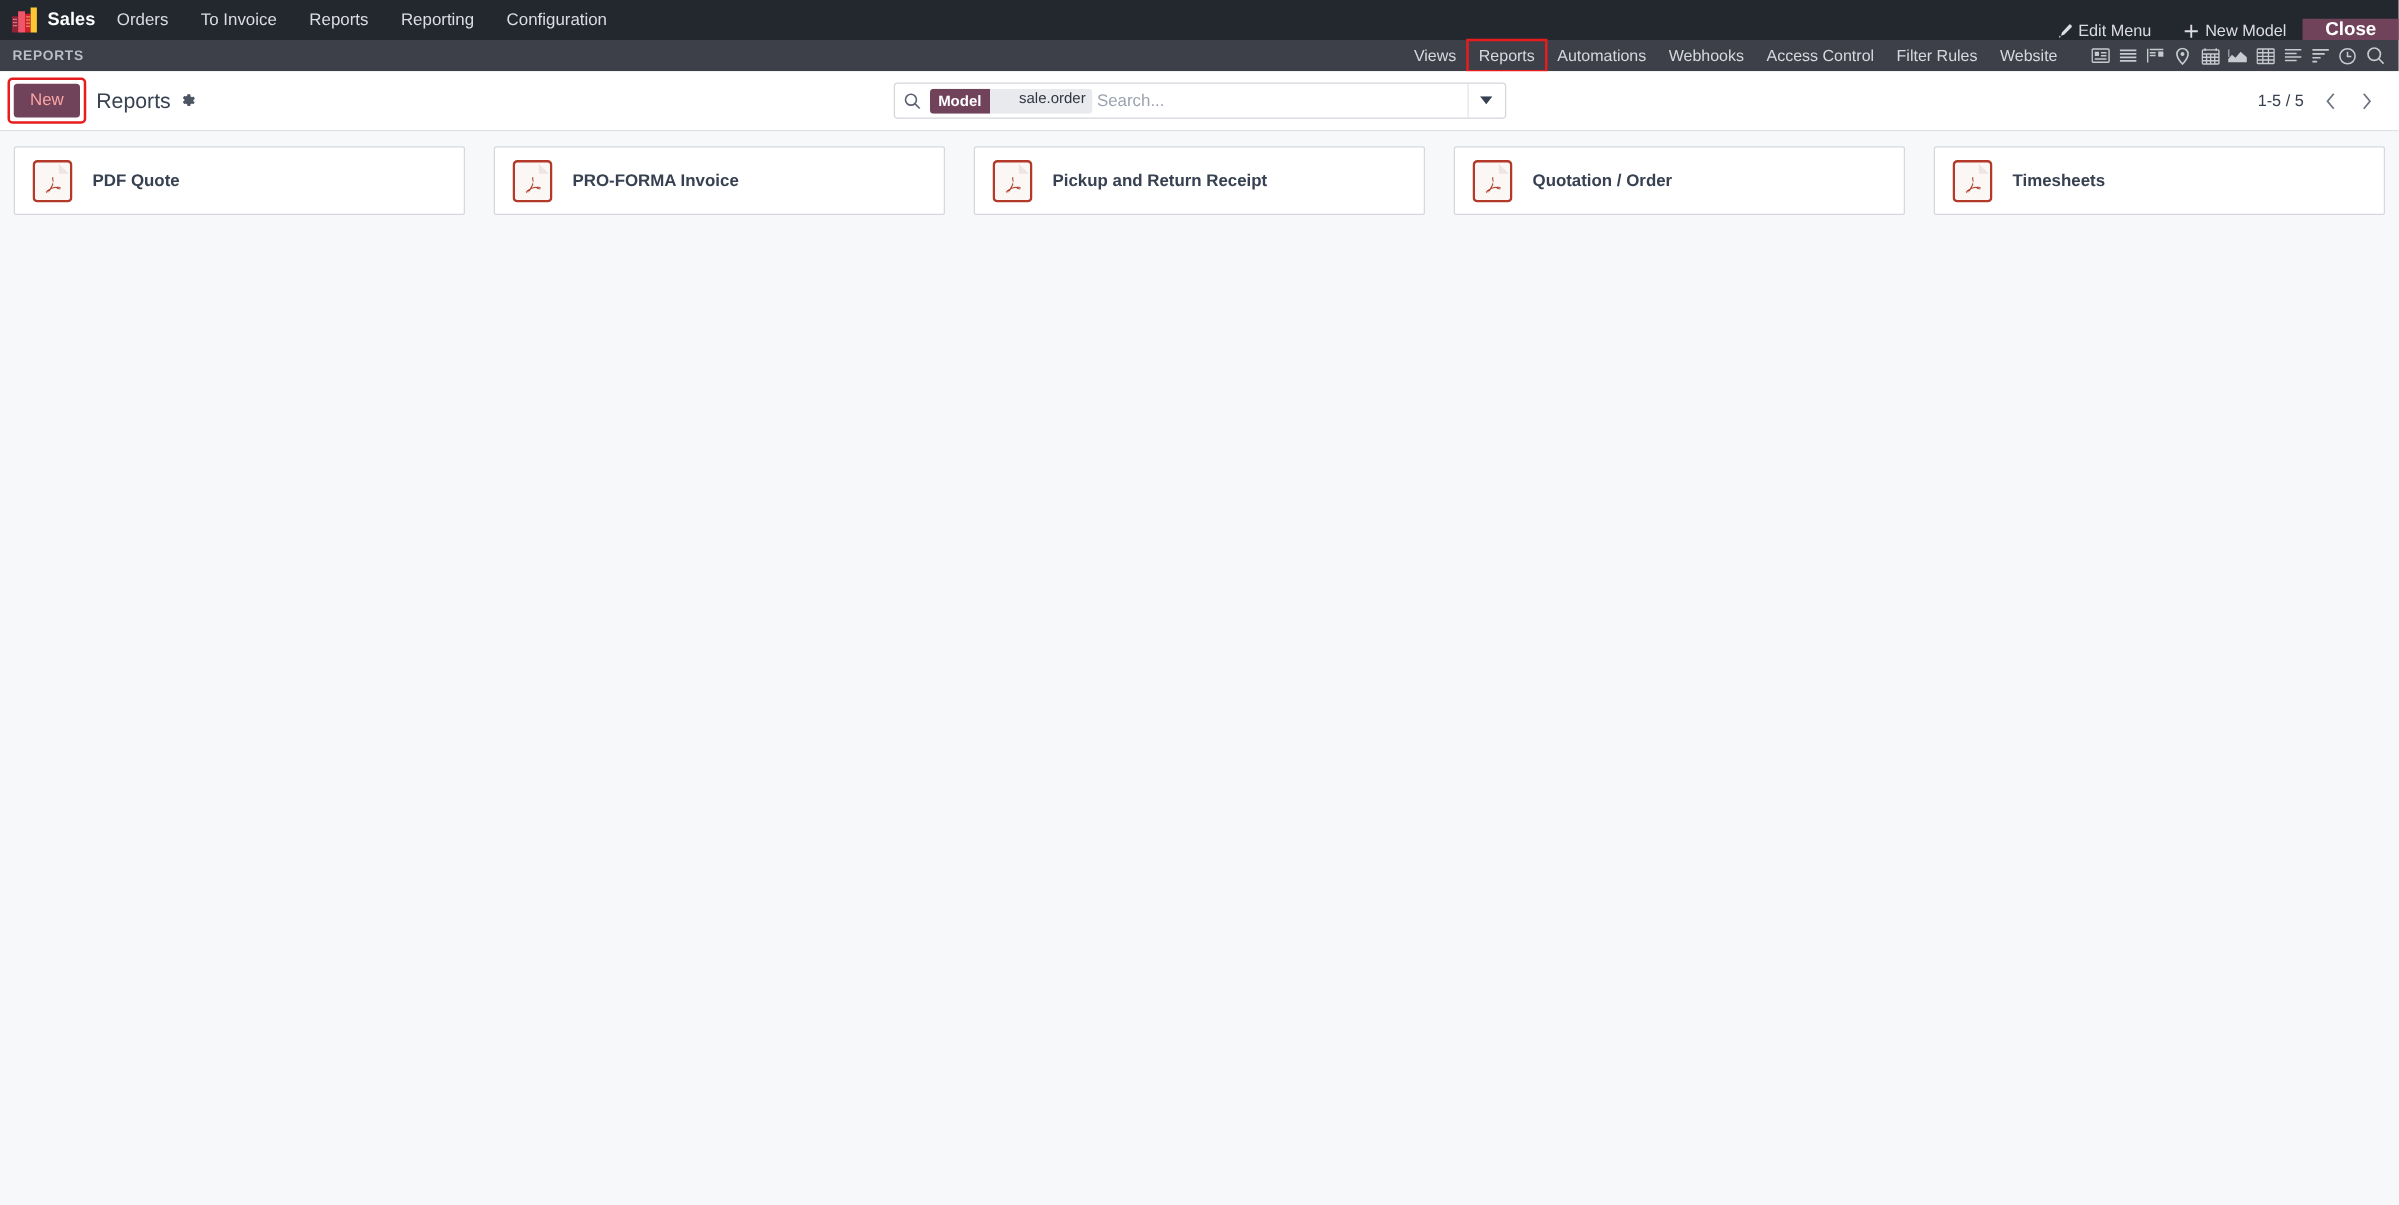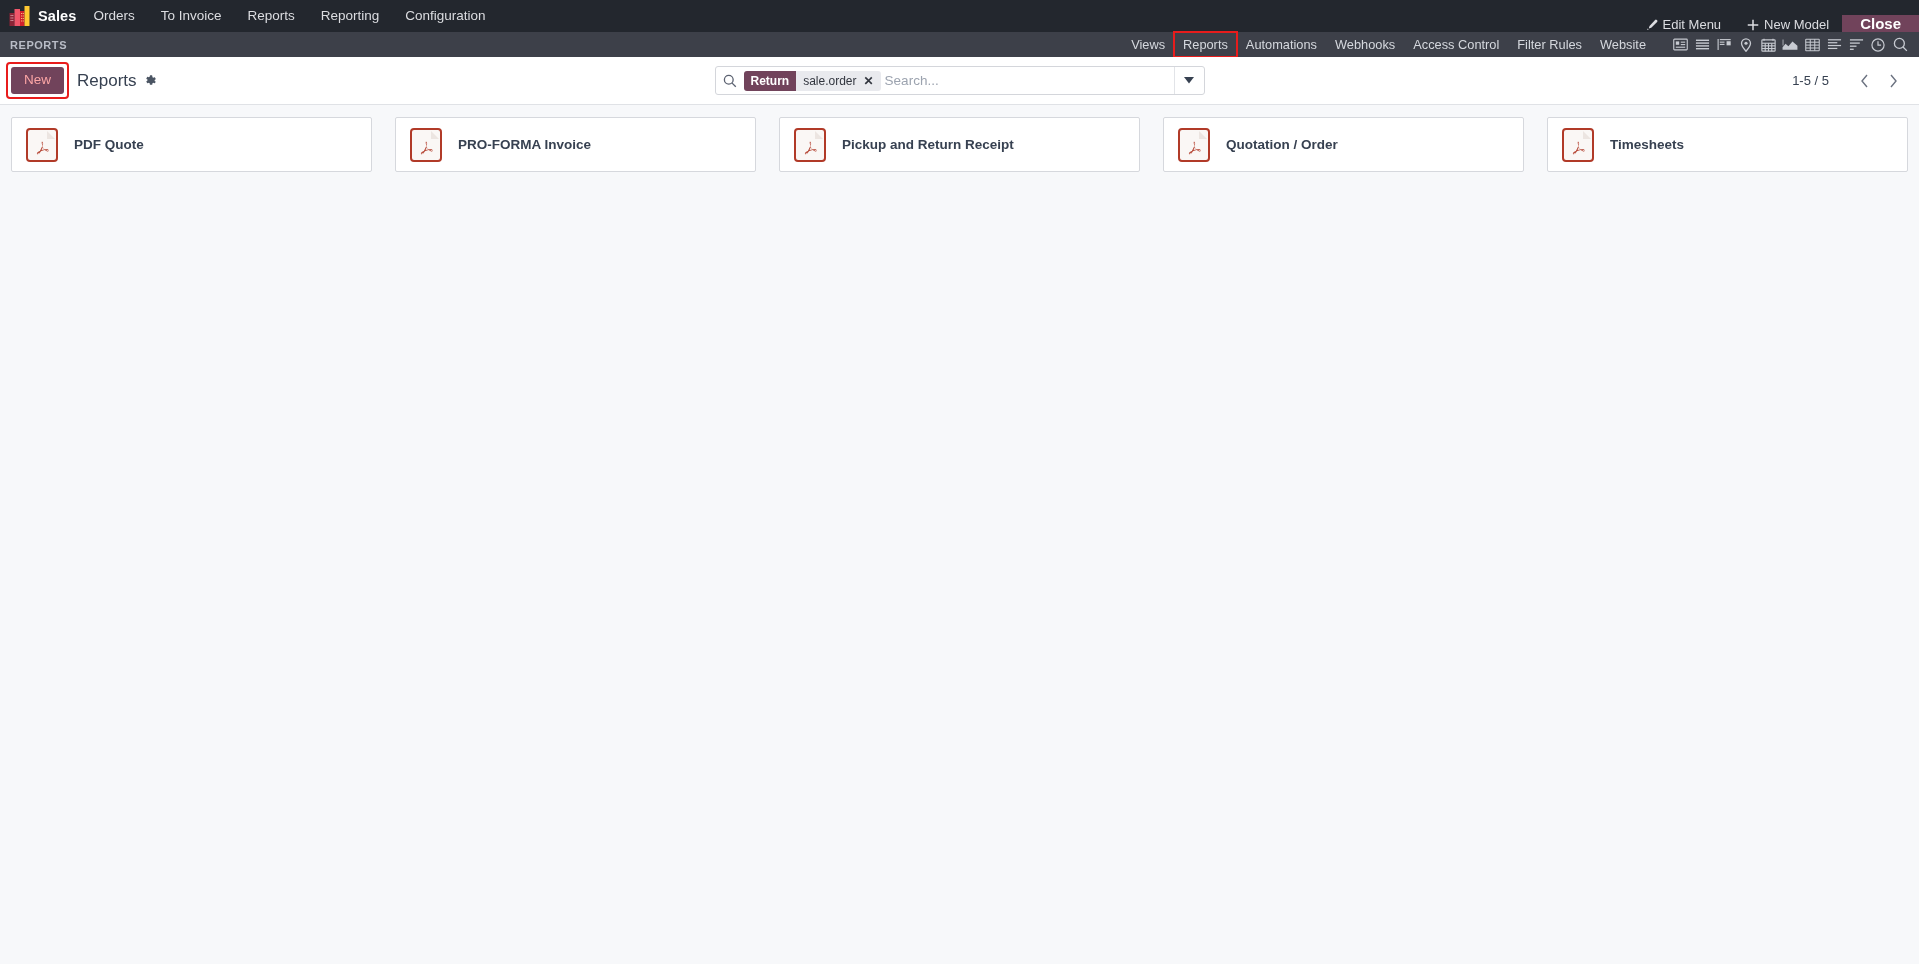--- a/index.html
+++ b/index.html
@@ -210,24 +210,25 @@
     background: #71435b;
     color: #fff;
     font-weight: 700;
     padding: 0 7px;
     display: flex;
     align-items: center;
   }
   .facet-value {
     background: #e9eaee;
     color: #32363f;
-    padding: 0 5px 0 7px;
+    padding: 0 5px 0 23px;
     display: flex;
     align-items: center;
     gap: 7px;
+    flex-direction: column;
   }
   .facet-x {
     color: #32363f;
     font-size: 12px;
     line-height: 1;
     cursor: pointer;
     font-weight: 700;
     padding-right: 2px;
   }
   .search-input {
@@ -257,21 +258,21 @@
   .cp-right {
     margin-left: auto;
     display: flex;
     align-items: center;
     gap: 2px;
   }
   .pager-text {
     font-size: 13px;
     color: #374151;
     white-space: nowrap;
-    margin-right: 20px;
+    margin-right: 6px;
   }
   .pager-btn {
     width: 27px; height: 27px;
     display: flex; align-items: center; justify-content: center;
     background: transparent;
     border: 0;
     border-radius: 3px;
     color: #6b7280;
     cursor: pointer;
   }
@@ -484,21 +485,21 @@
   </div>
 
   <div class="searchview">
     <span class="search-icon-wrap">
       <svg width="14" height="14" viewBox="0 0 16 16" fill="none" stroke="currentColor" stroke-width="1.5">
         <circle cx="6.6" cy="6.6" r="5"></circle>
         <line x1="10.4" y1="10.4" x2="14.6" y2="14.6"></line>
       </svg>
     </span>
     <span class="facet">
-      <span class="facet-label">Return</span>
+      <span class="facet-label">Model</span>
       <span class="facet-value">
         <span>sale.order</span>
         <span class="facet-x">✕</span>
       </span>
     </span>
     <input class="search-input" type="text" placeholder="Search..." style="">
     <span class="search-toggle">
       <svg width="10" height="7" viewBox="0 0 10 7" fill="currentColor">
           <path d="M0 0h10L5 6.4z"></path>
         </svg>

